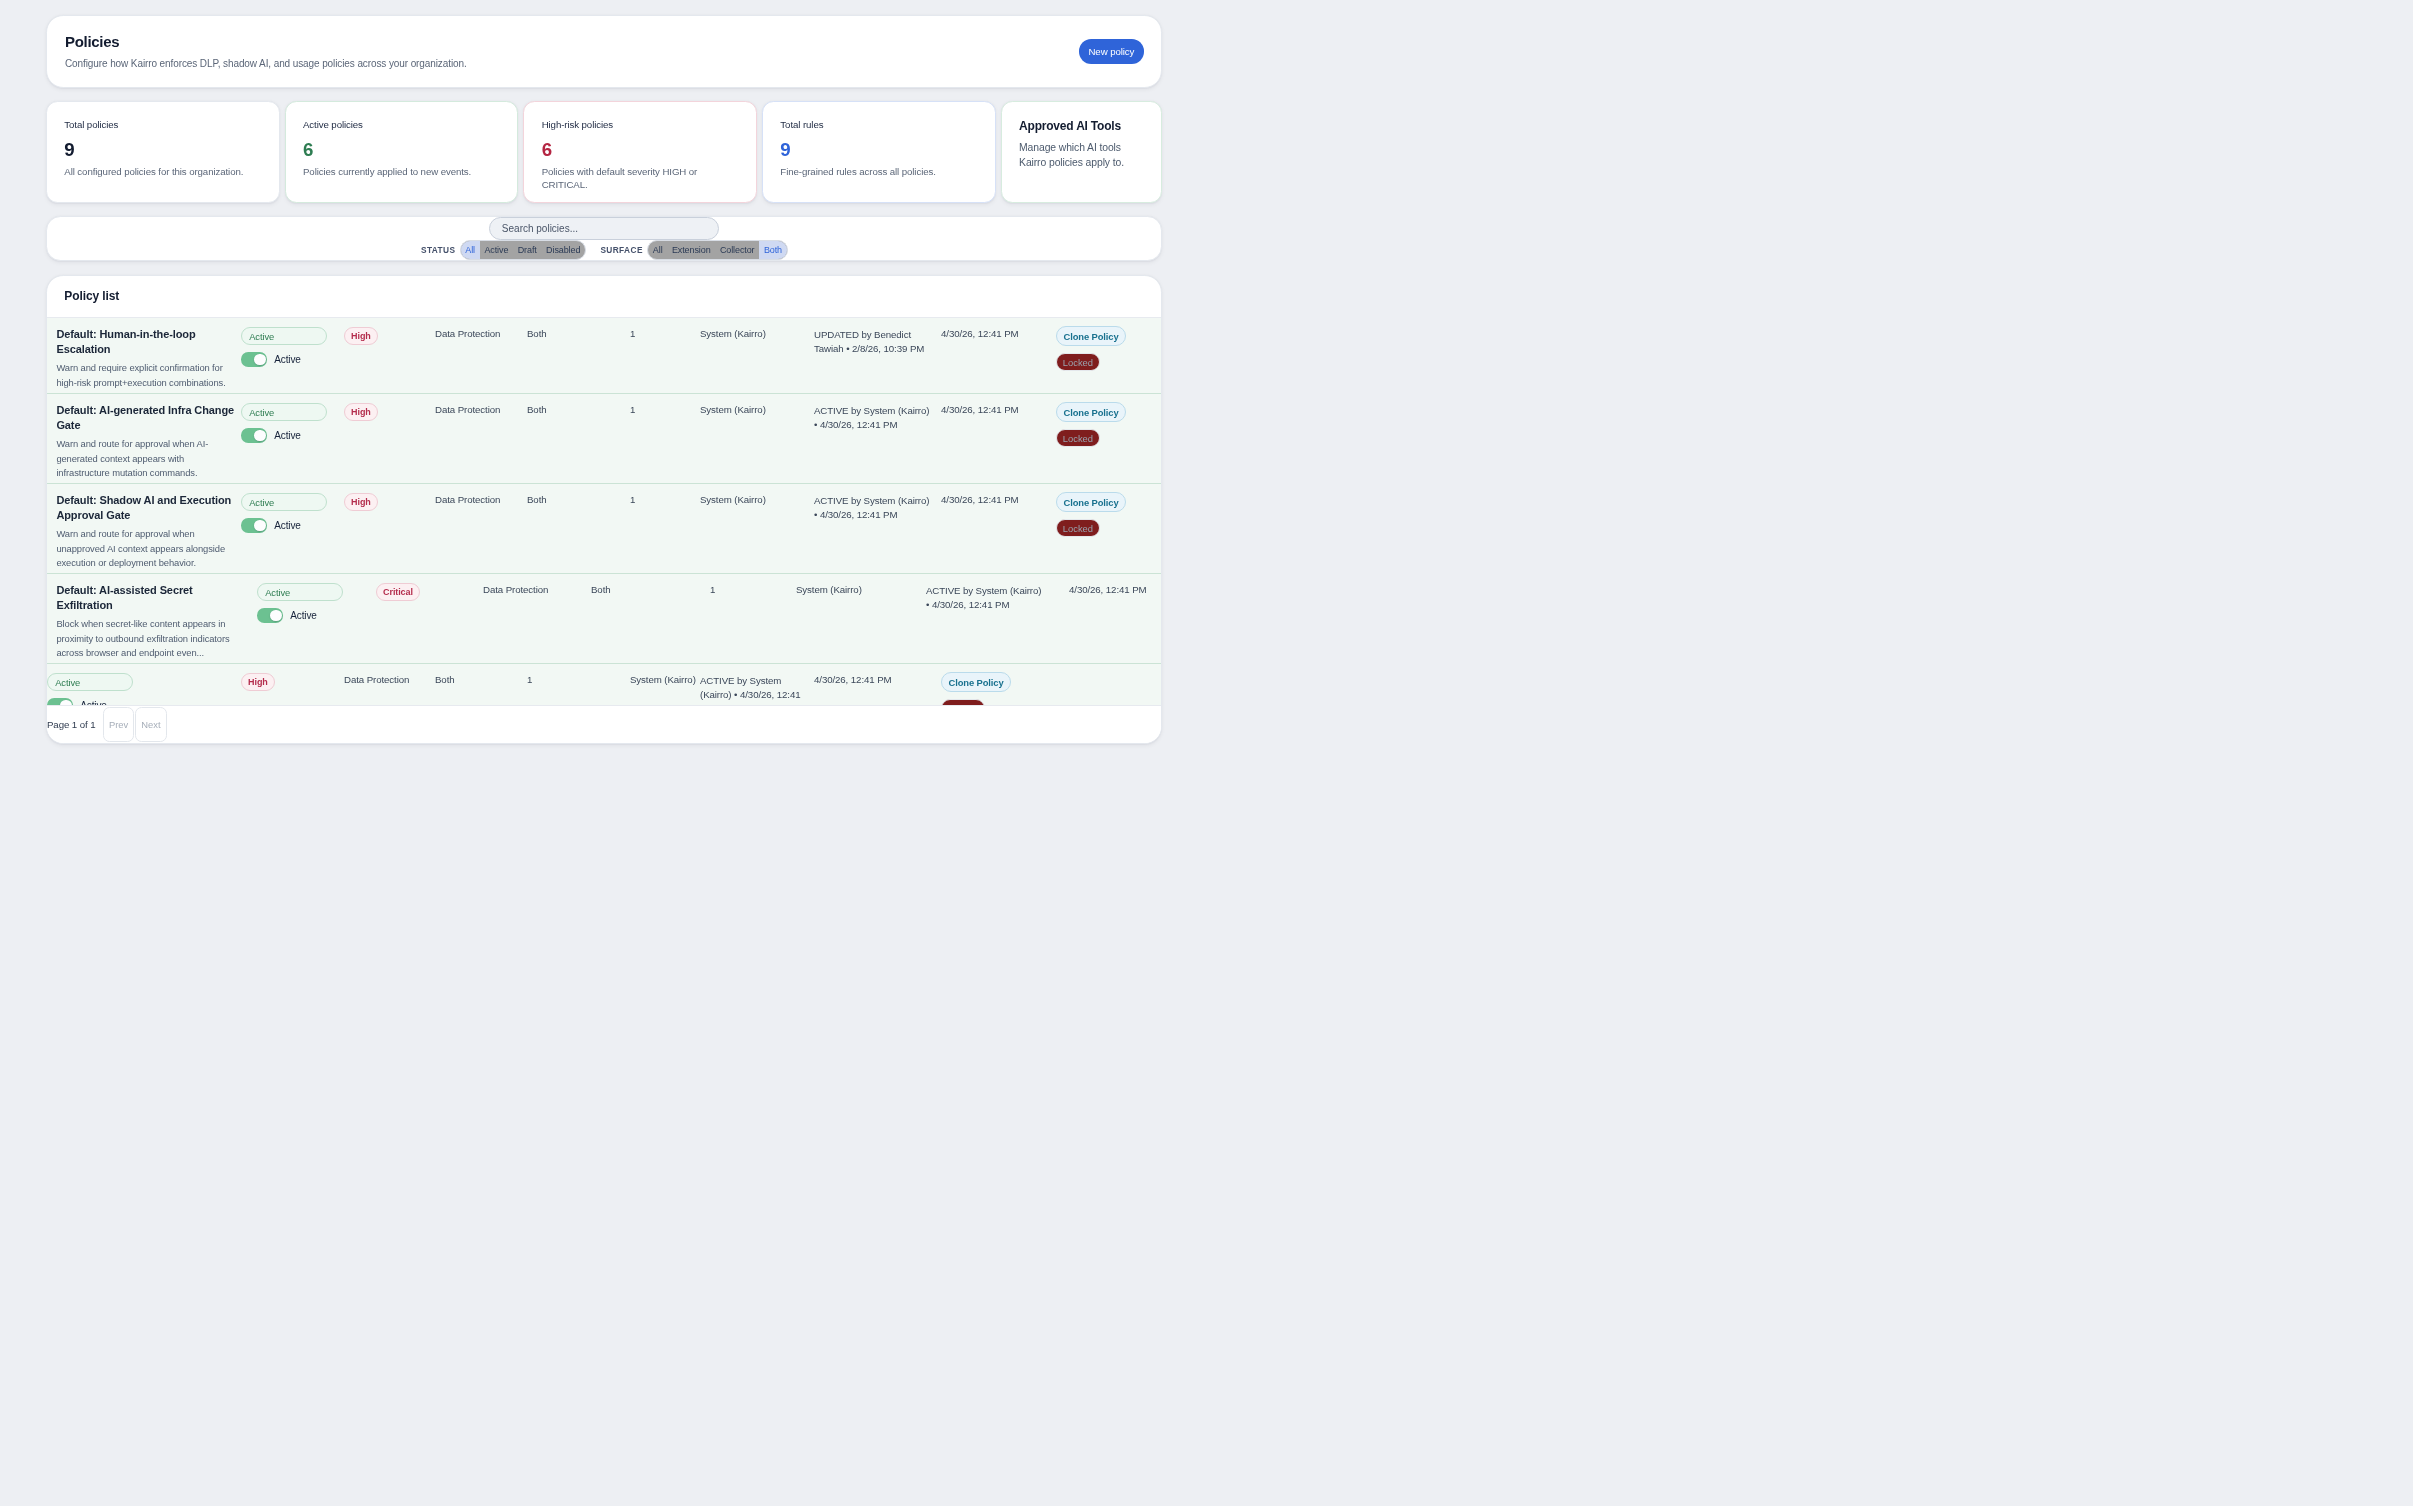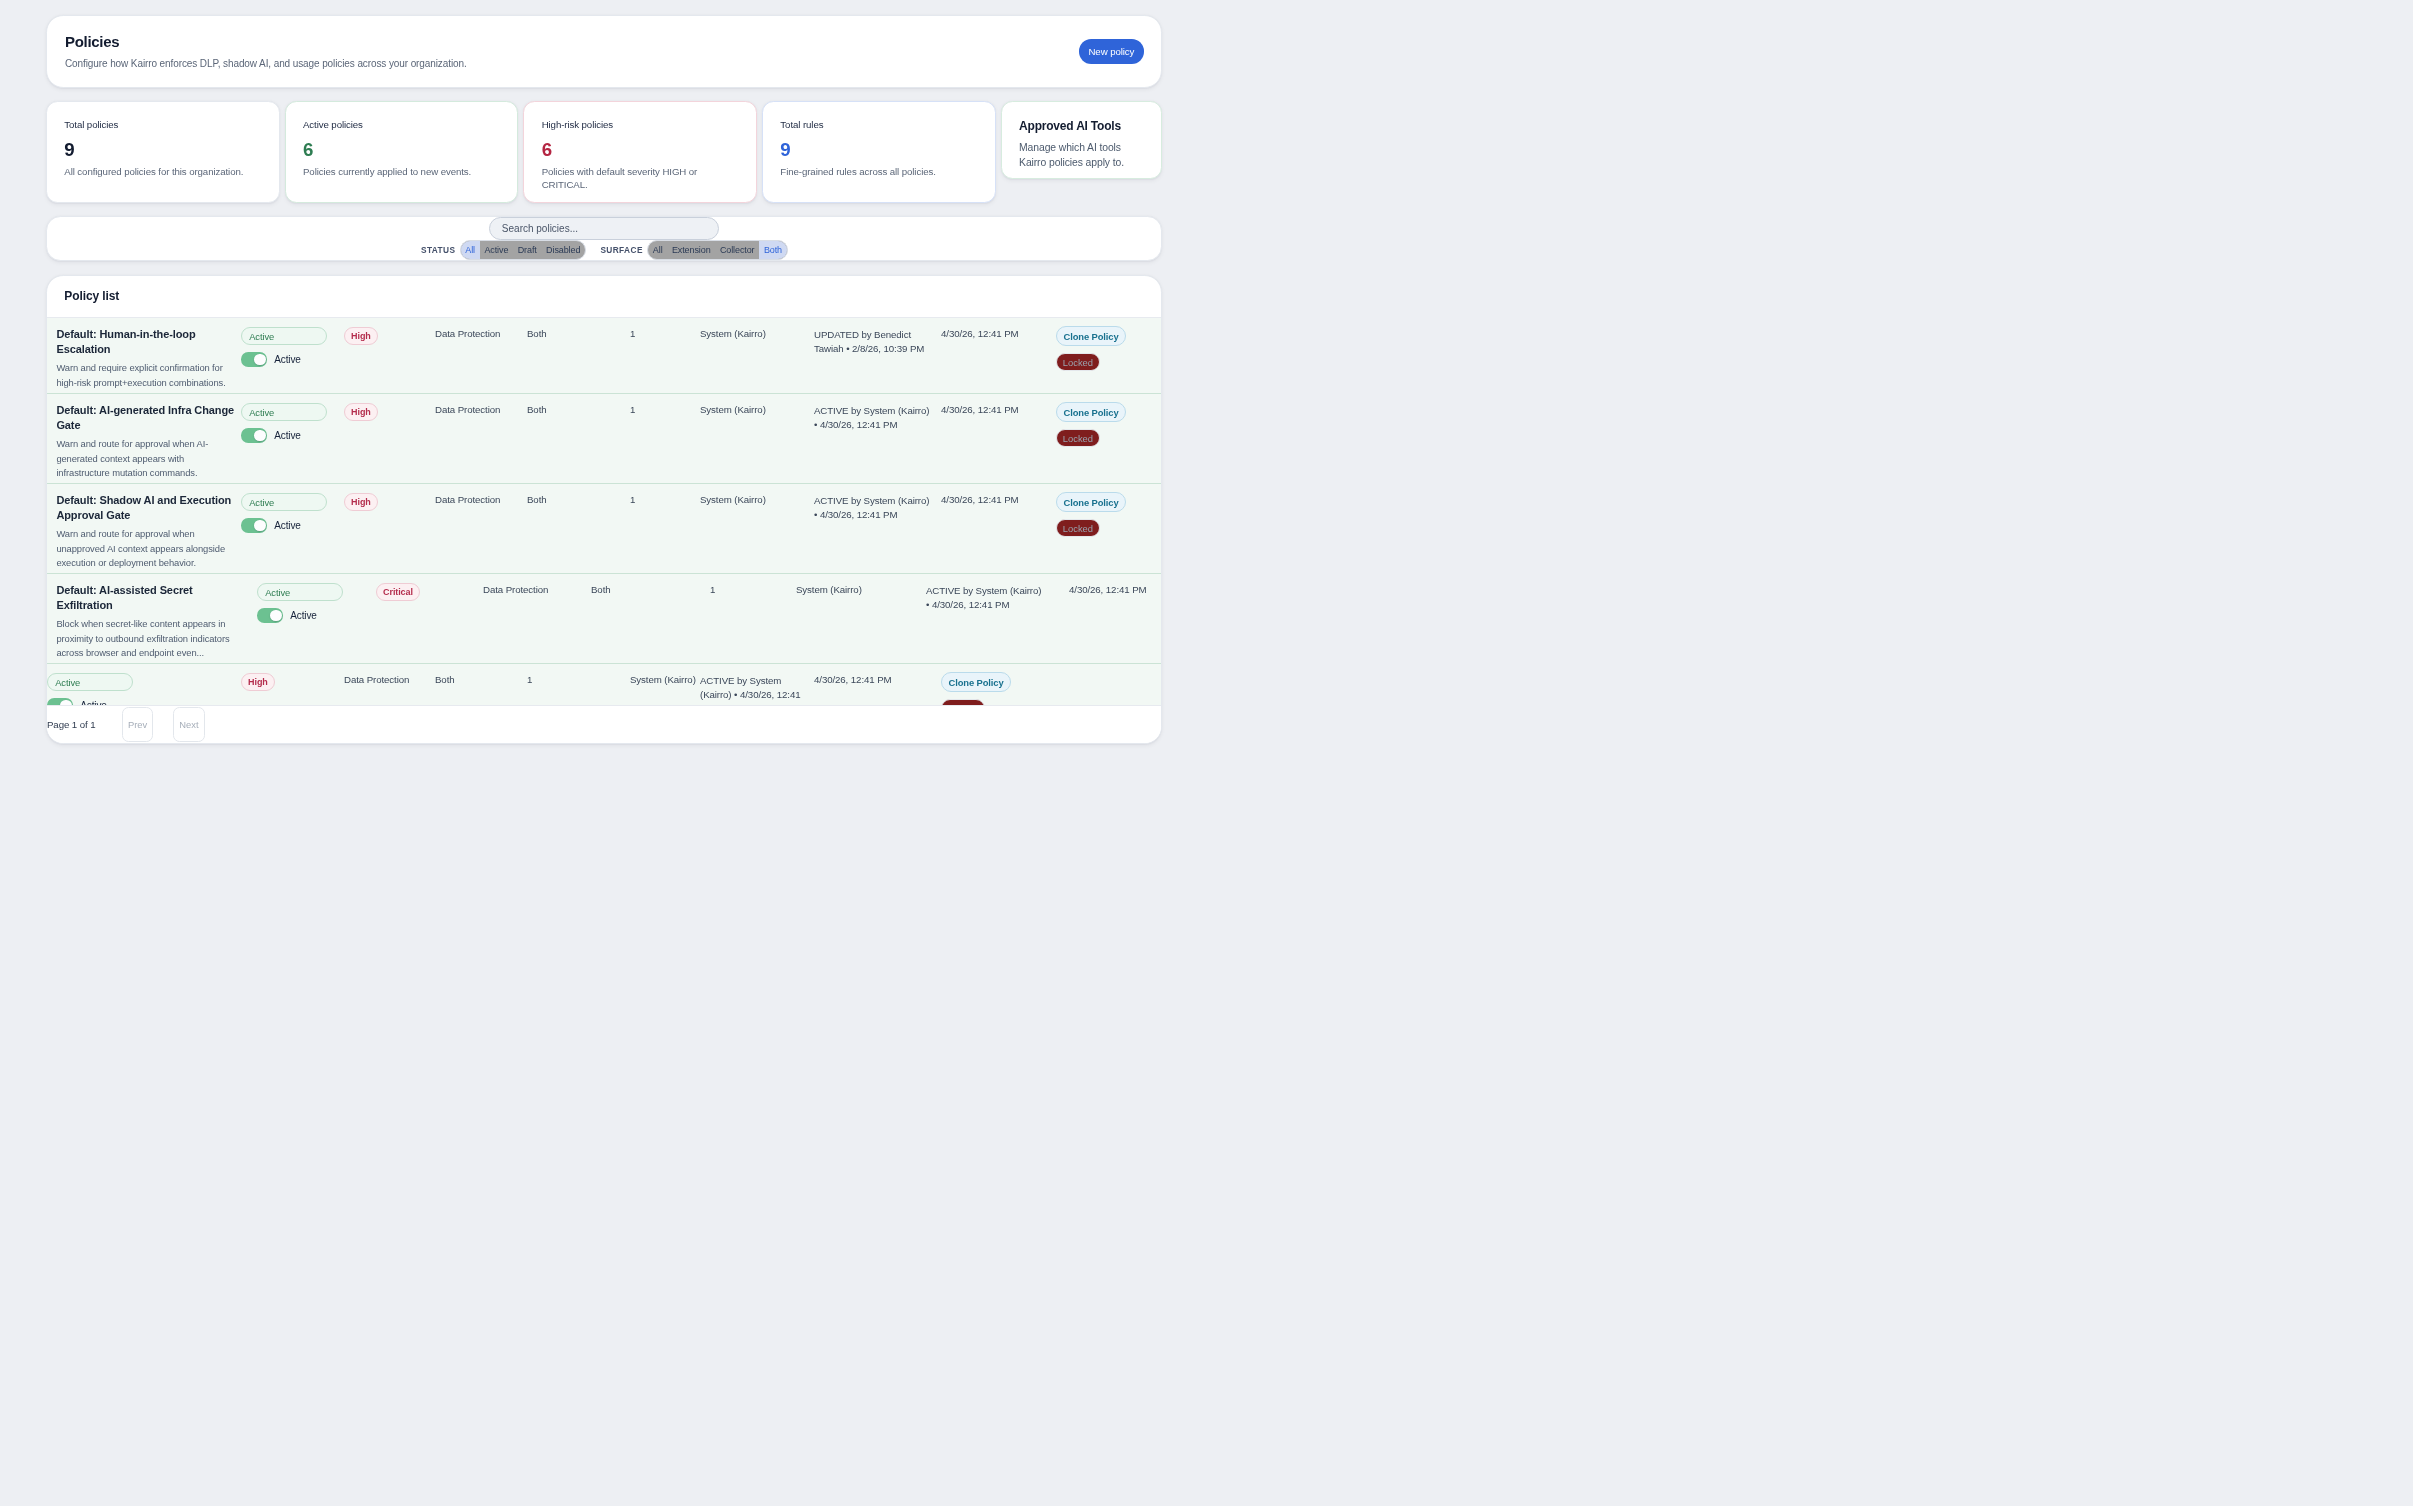--- a/index.html
+++ b/index.html
@@ -88,21 +88,21 @@
   .stat-card.accent-default .stat-value { color: #131c30; }
   .stat-card.accent-green { border-color: #d4eadd; }
   .stat-card.accent-green .stat-value { color: #2e7d52; }
   .stat-card.accent-red { border-color: #f3d4db; }
   .stat-card.accent-red .stat-value { color: #b42542; }
   .stat-card.accent-blue { border-color: #d6e1f7; }
   .stat-card.accent-blue .stat-value { color: #2f64d9; }
   .tools-card {
     border-radius: 11.5px;
     border-color: #d7ecdf;
-    height: 78px;
+    height: 102px;
     padding: 16px 16px 0 17.3px;
   }
   .tools-card h3 {
     font-size: 12px;
     font-weight: 700;
     color: #131c30;
     letter-spacing: -0.2px;
     line-height: 16px;
   }
   .tools-card p {
@@ -327,21 +327,21 @@
     height: 35px;
     min-width: 30px;
     padding: 4px 5px;
     border-radius: 6.5px;
     border: 0.7px solid #e3e7ec;
     background: #fff;
     color: #a6aeb9;
     font-size: 9.4px;
     font-family: inherit;
     font-weight: 500;
-    margin-left: 20px;
+    margin-left: 1px;
     cursor: default;
   }
 </style>
 </head>
 <body>
 
 <section class="card page-header">
   <div>
     <h1>Policies</h1>
     <div class="subtitle">Configure how Kairro enforces DLP, shadow AI, and usage policies across your organization.</div>

